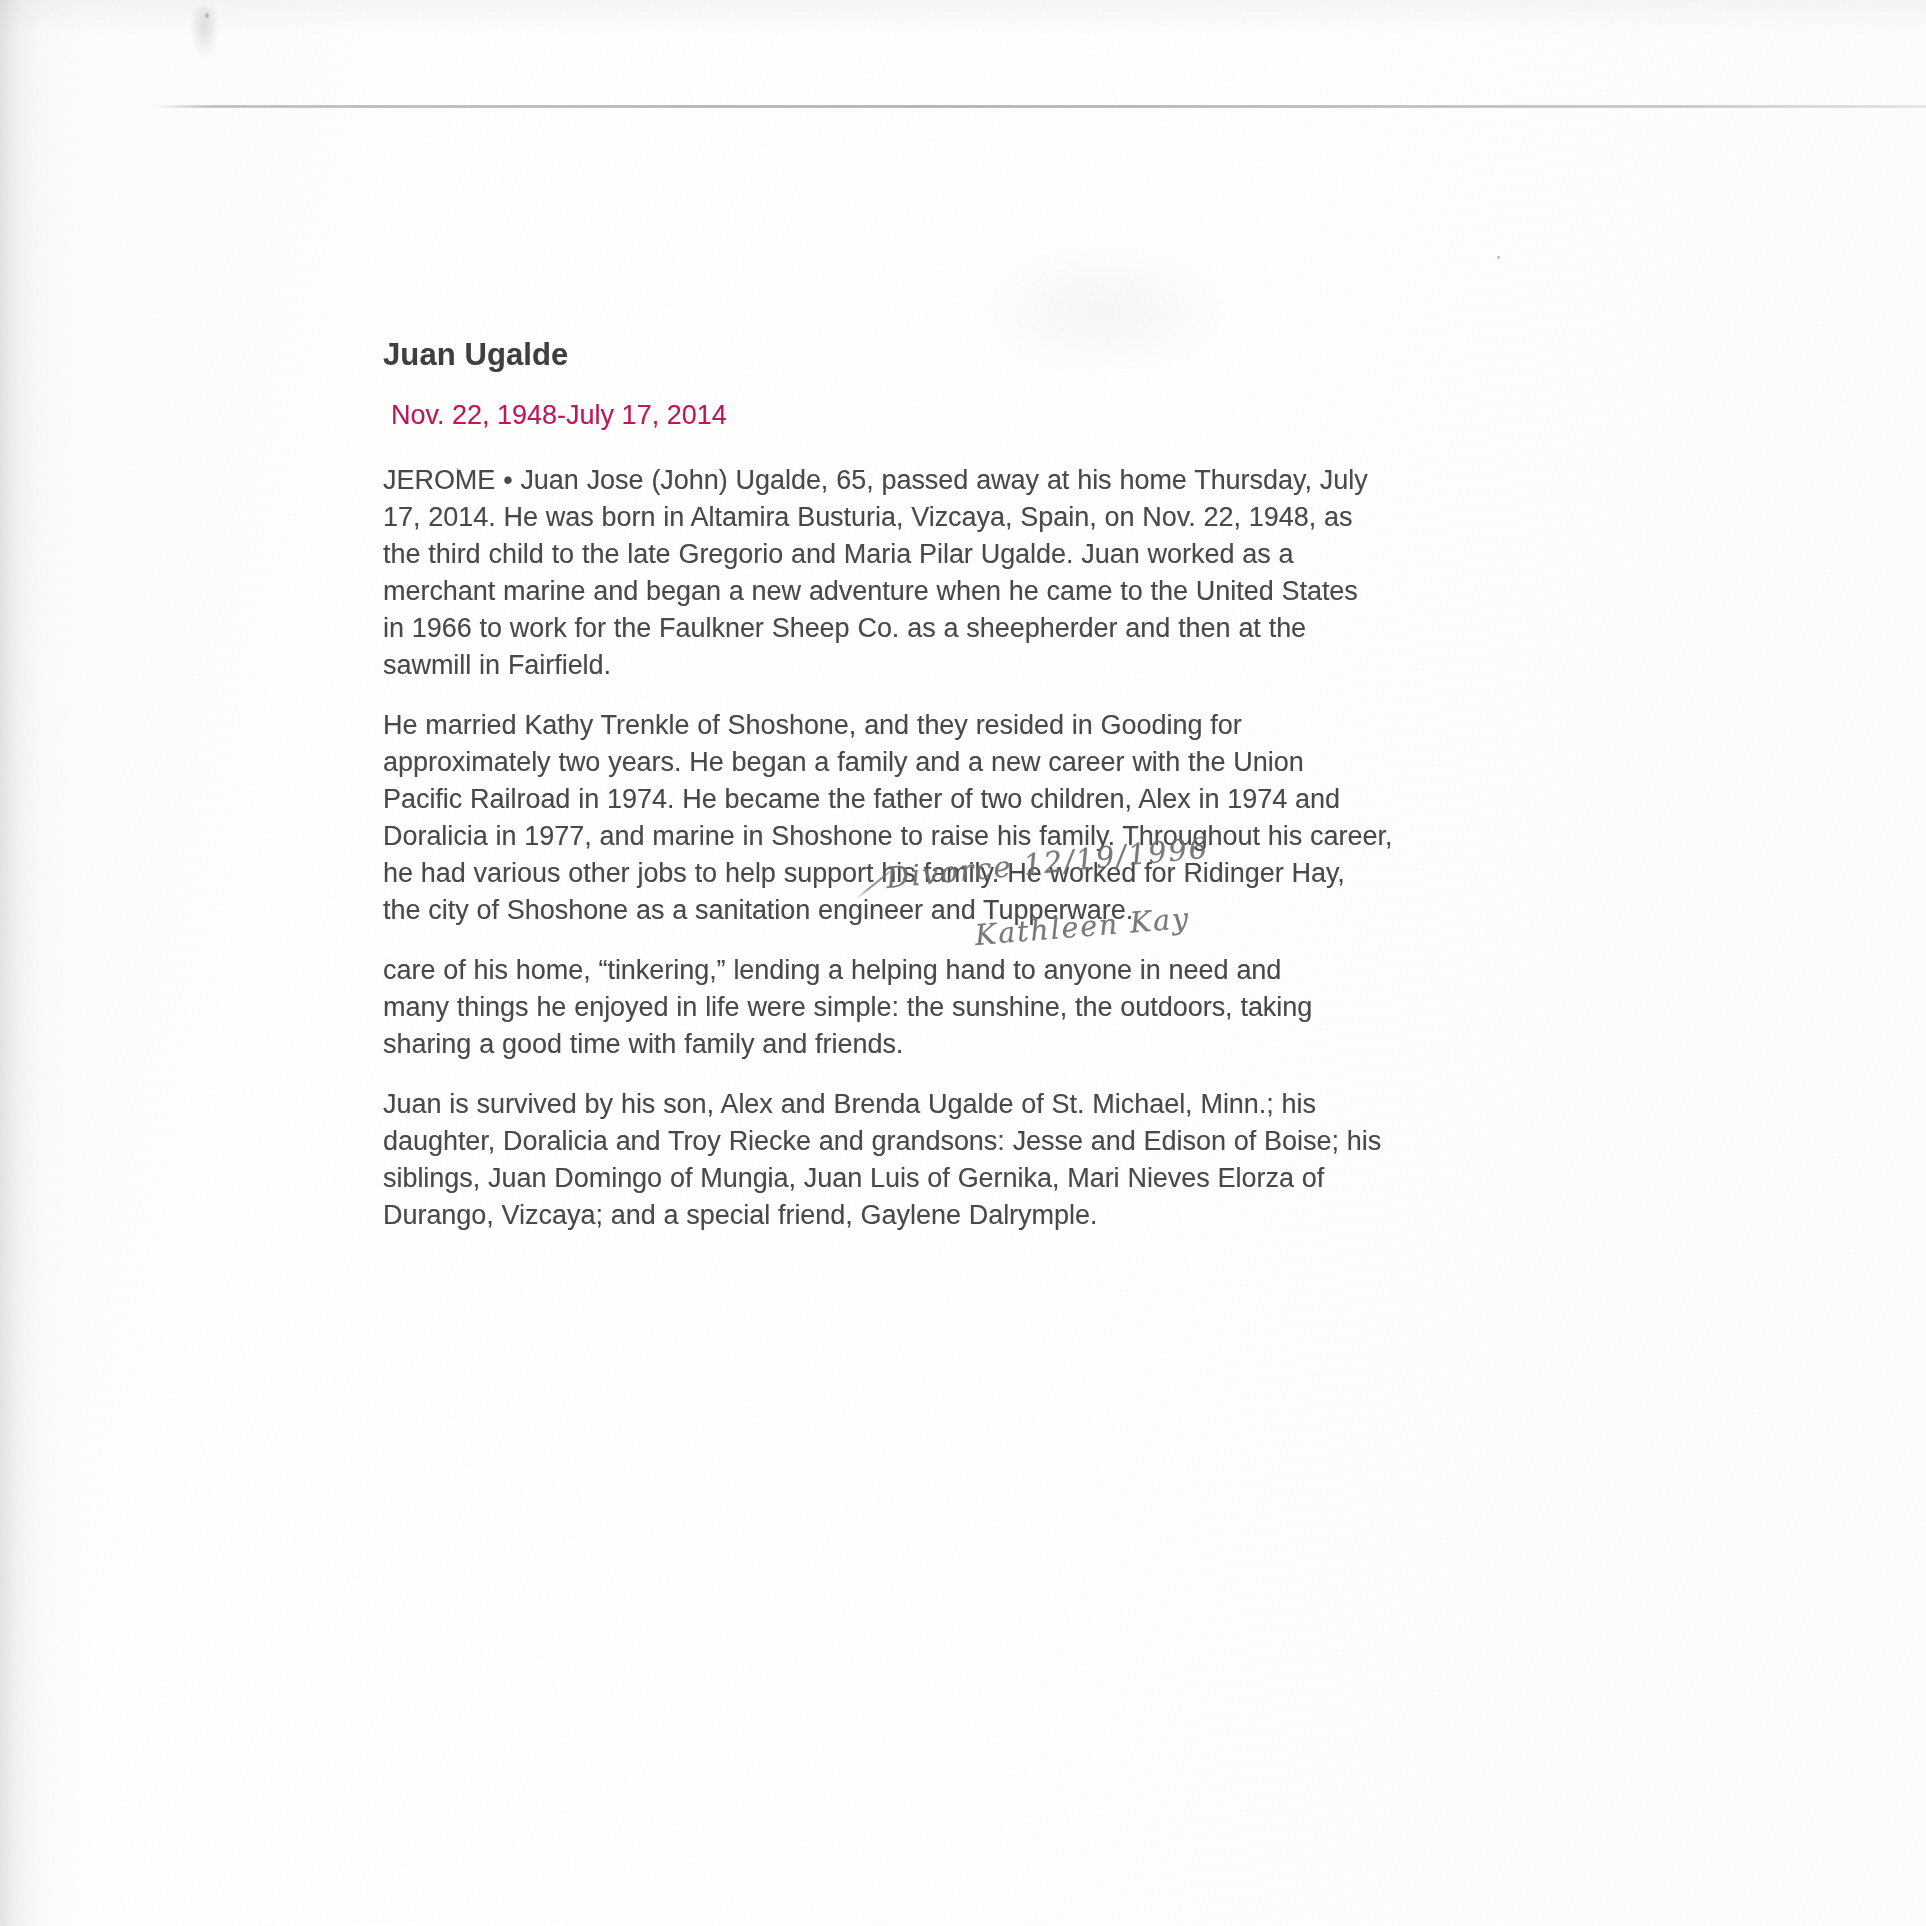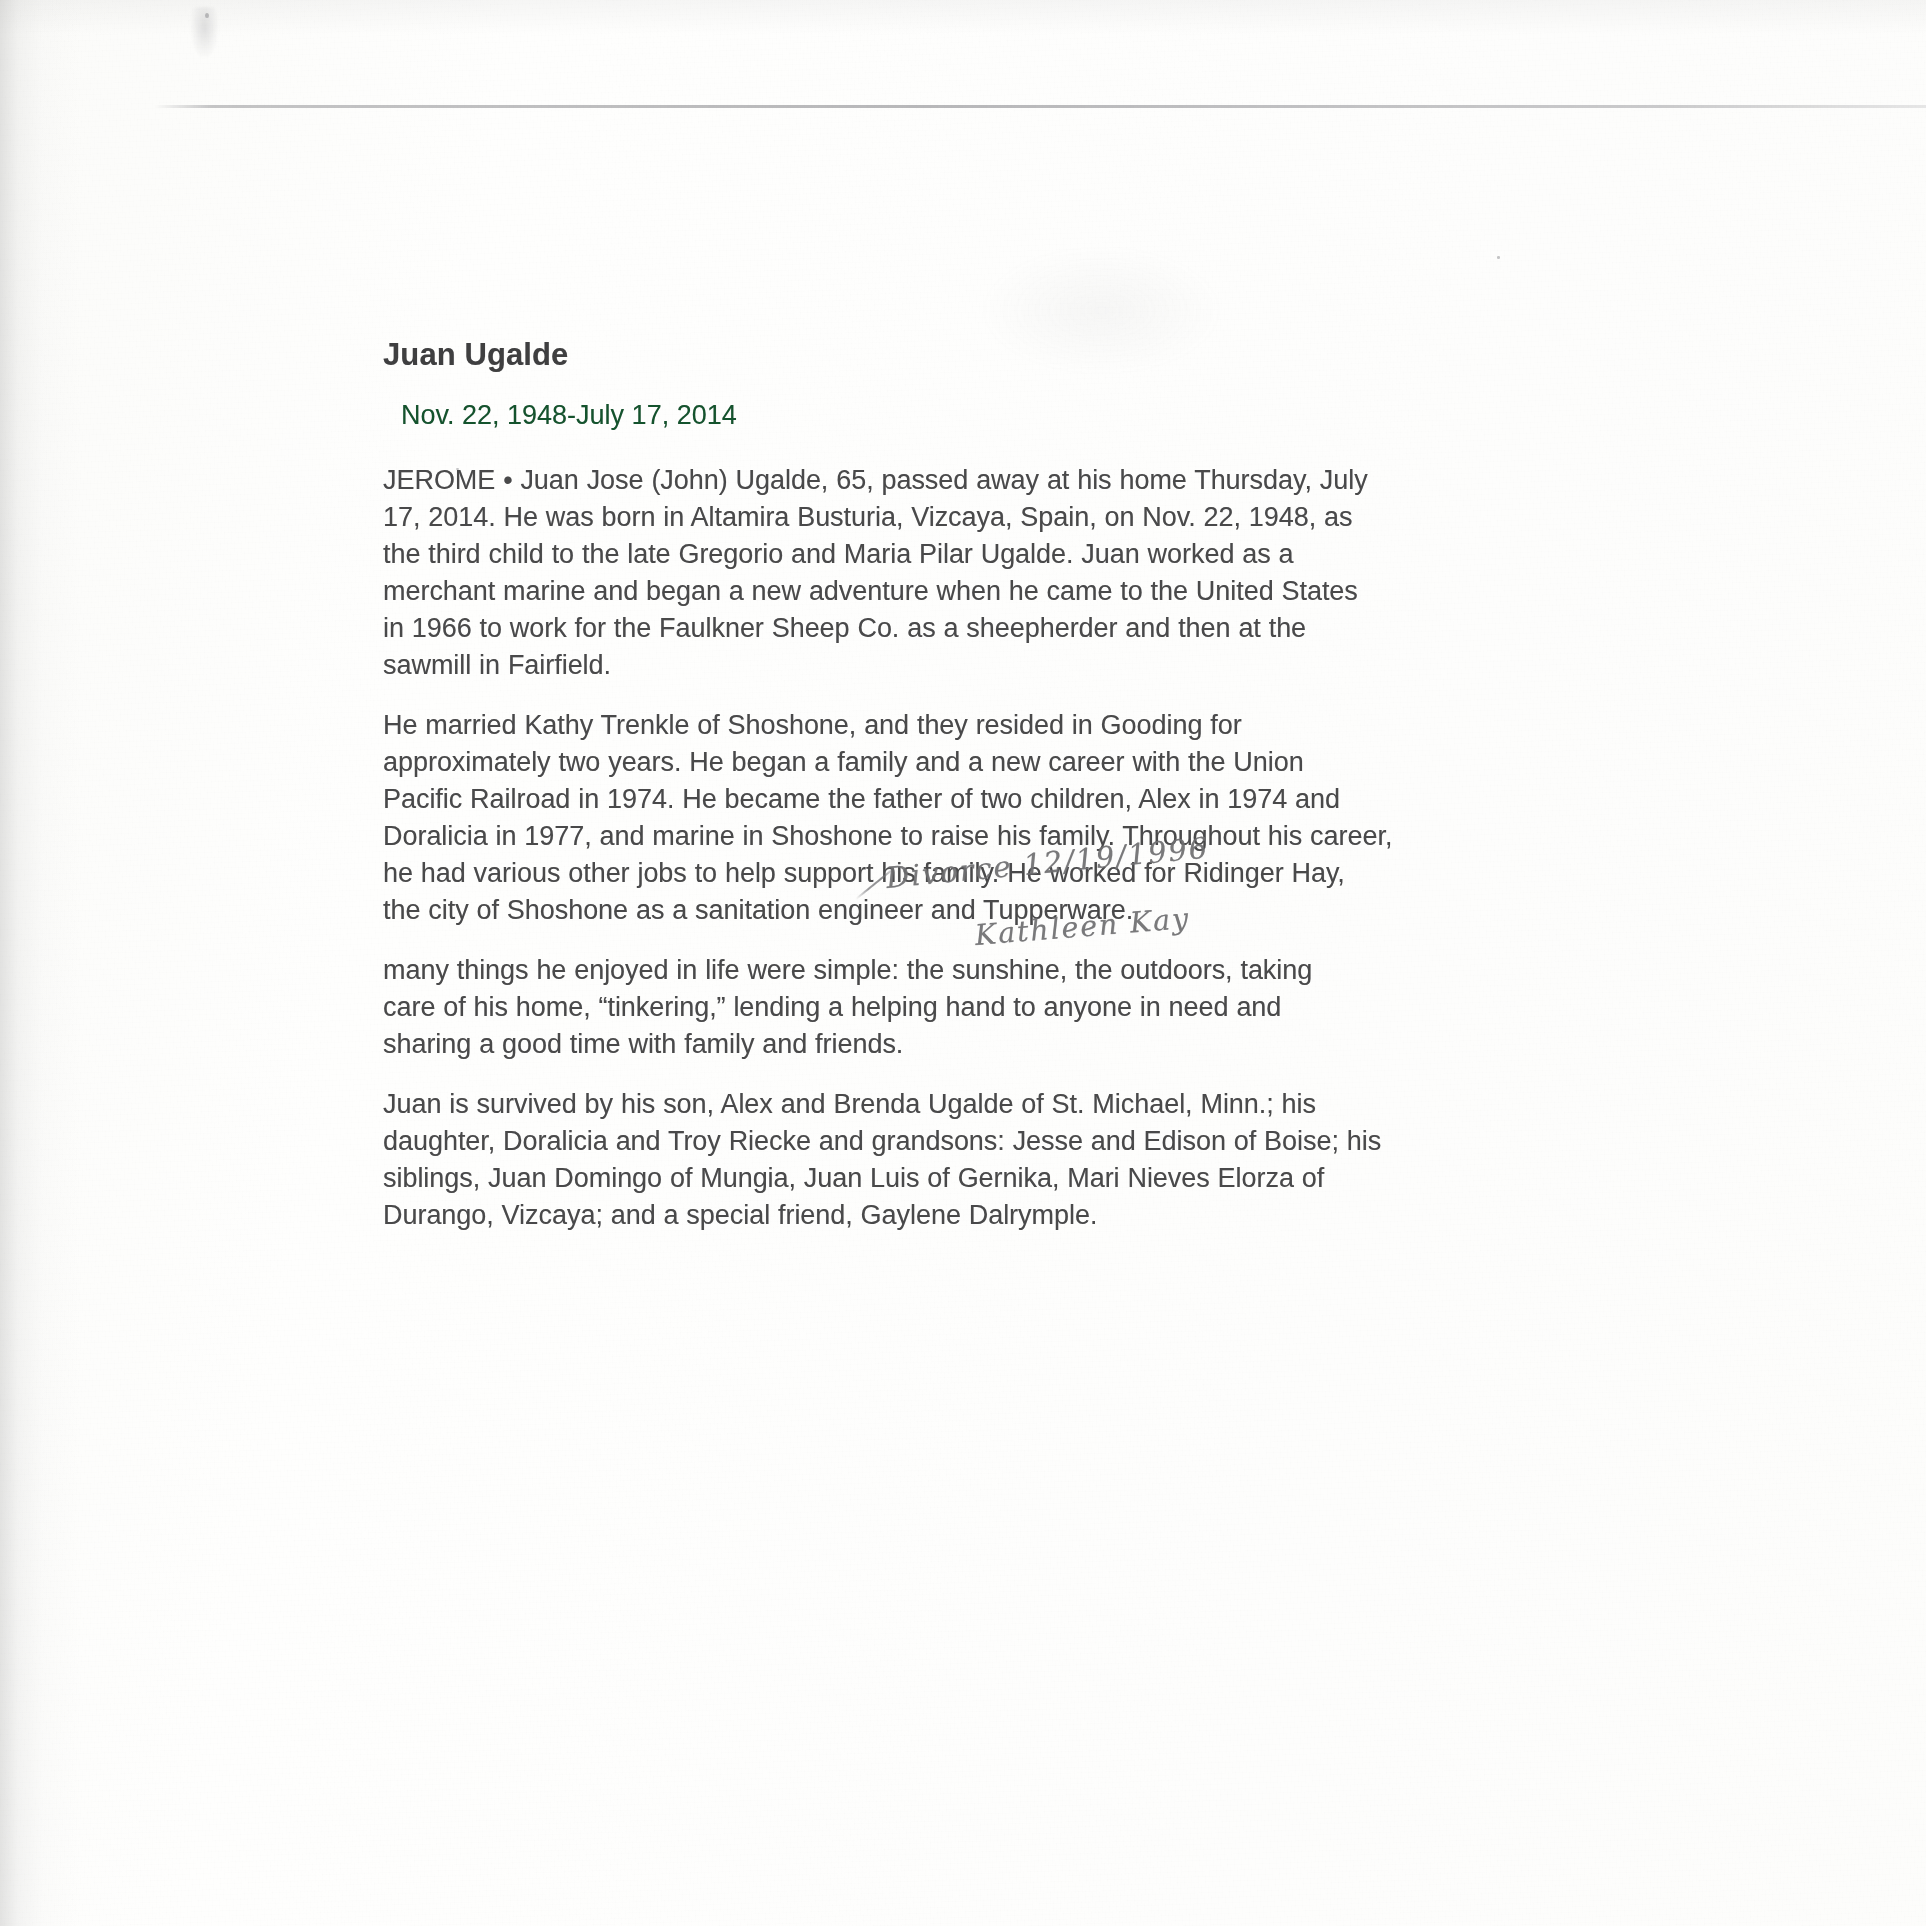--- a/index.html
+++ b/index.html
@@ -114,23 +114,23 @@
     color: #3f3f40;
     letter-spacing: 0.1px;
     line-height: 1.0;
     margin: 0 0 32px 0;
     white-space: nowrap;
   }
 
   .doc-subtitle {
     font-size: 27px;
     font-weight: normal;
-    color: #14532d;
+    color: #be185d;
     line-height: 1.0;
-    margin: 0 0 33px 18px;
+    margin: 0 0 33px 8px;
     white-space: nowrap;
   }
 
   .para {
     font-size: 27px;
     font-weight: normal;
     color: #49494a;
     line-height: 37px;
     margin: 0 0 23px 0;
     letter-spacing: -0.04px;
@@ -237,22 +237,22 @@
     <p class="para">
       <span class="ln">He married Kathy Trenkle of Shoshone, and they resided in Gooding for</span>
       <span class="ln">approximately two years. He began a family and a new career with the Union</span>
       <span class="ln">Pacific Railroad in 1974. He became the father of two children, Alex in 1974 and</span>
       <span class="ln">Doralicia in 1977, and marine in Shoshone to raise his family. Throughout his career,</span>
       <span class="ln">he had various other jobs to help support his family. He worked for Ridinger Hay,</span>
       <span class="ln">the city of Shoshone as a sanitation engineer and Tupperware.</span>
     </p>
 
     <p class="para">
+      <span class="ln">care of his home, “tinkering,” lending a helping hand to anyone in need and</span>
       <span class="ln">many things he enjoyed in life were simple: the sunshine, the outdoors, taking</span>
-      <span class="ln">care of his home, “tinkering,” lending a helping hand to anyone in need and</span>
       <span class="ln">sharing a good time with family and friends.</span>
     </p>
 
     <p class="para">
       <span class="ln">Juan is survived by his son, Alex and Brenda Ugalde of St. Michael, Minn.; his</span>
       <span class="ln">daughter, Doralicia and Troy Riecke and grandsons: Jesse and Edison of Boise; his</span>
       <span class="ln">siblings, Juan Domingo of Mungia, Juan Luis of Gernika, Mari Nieves Elorza of</span>
       <span class="ln">Durango, Vizcaya; and a special friend, Gaylene Dalrymple.</span>
     </p>
 

